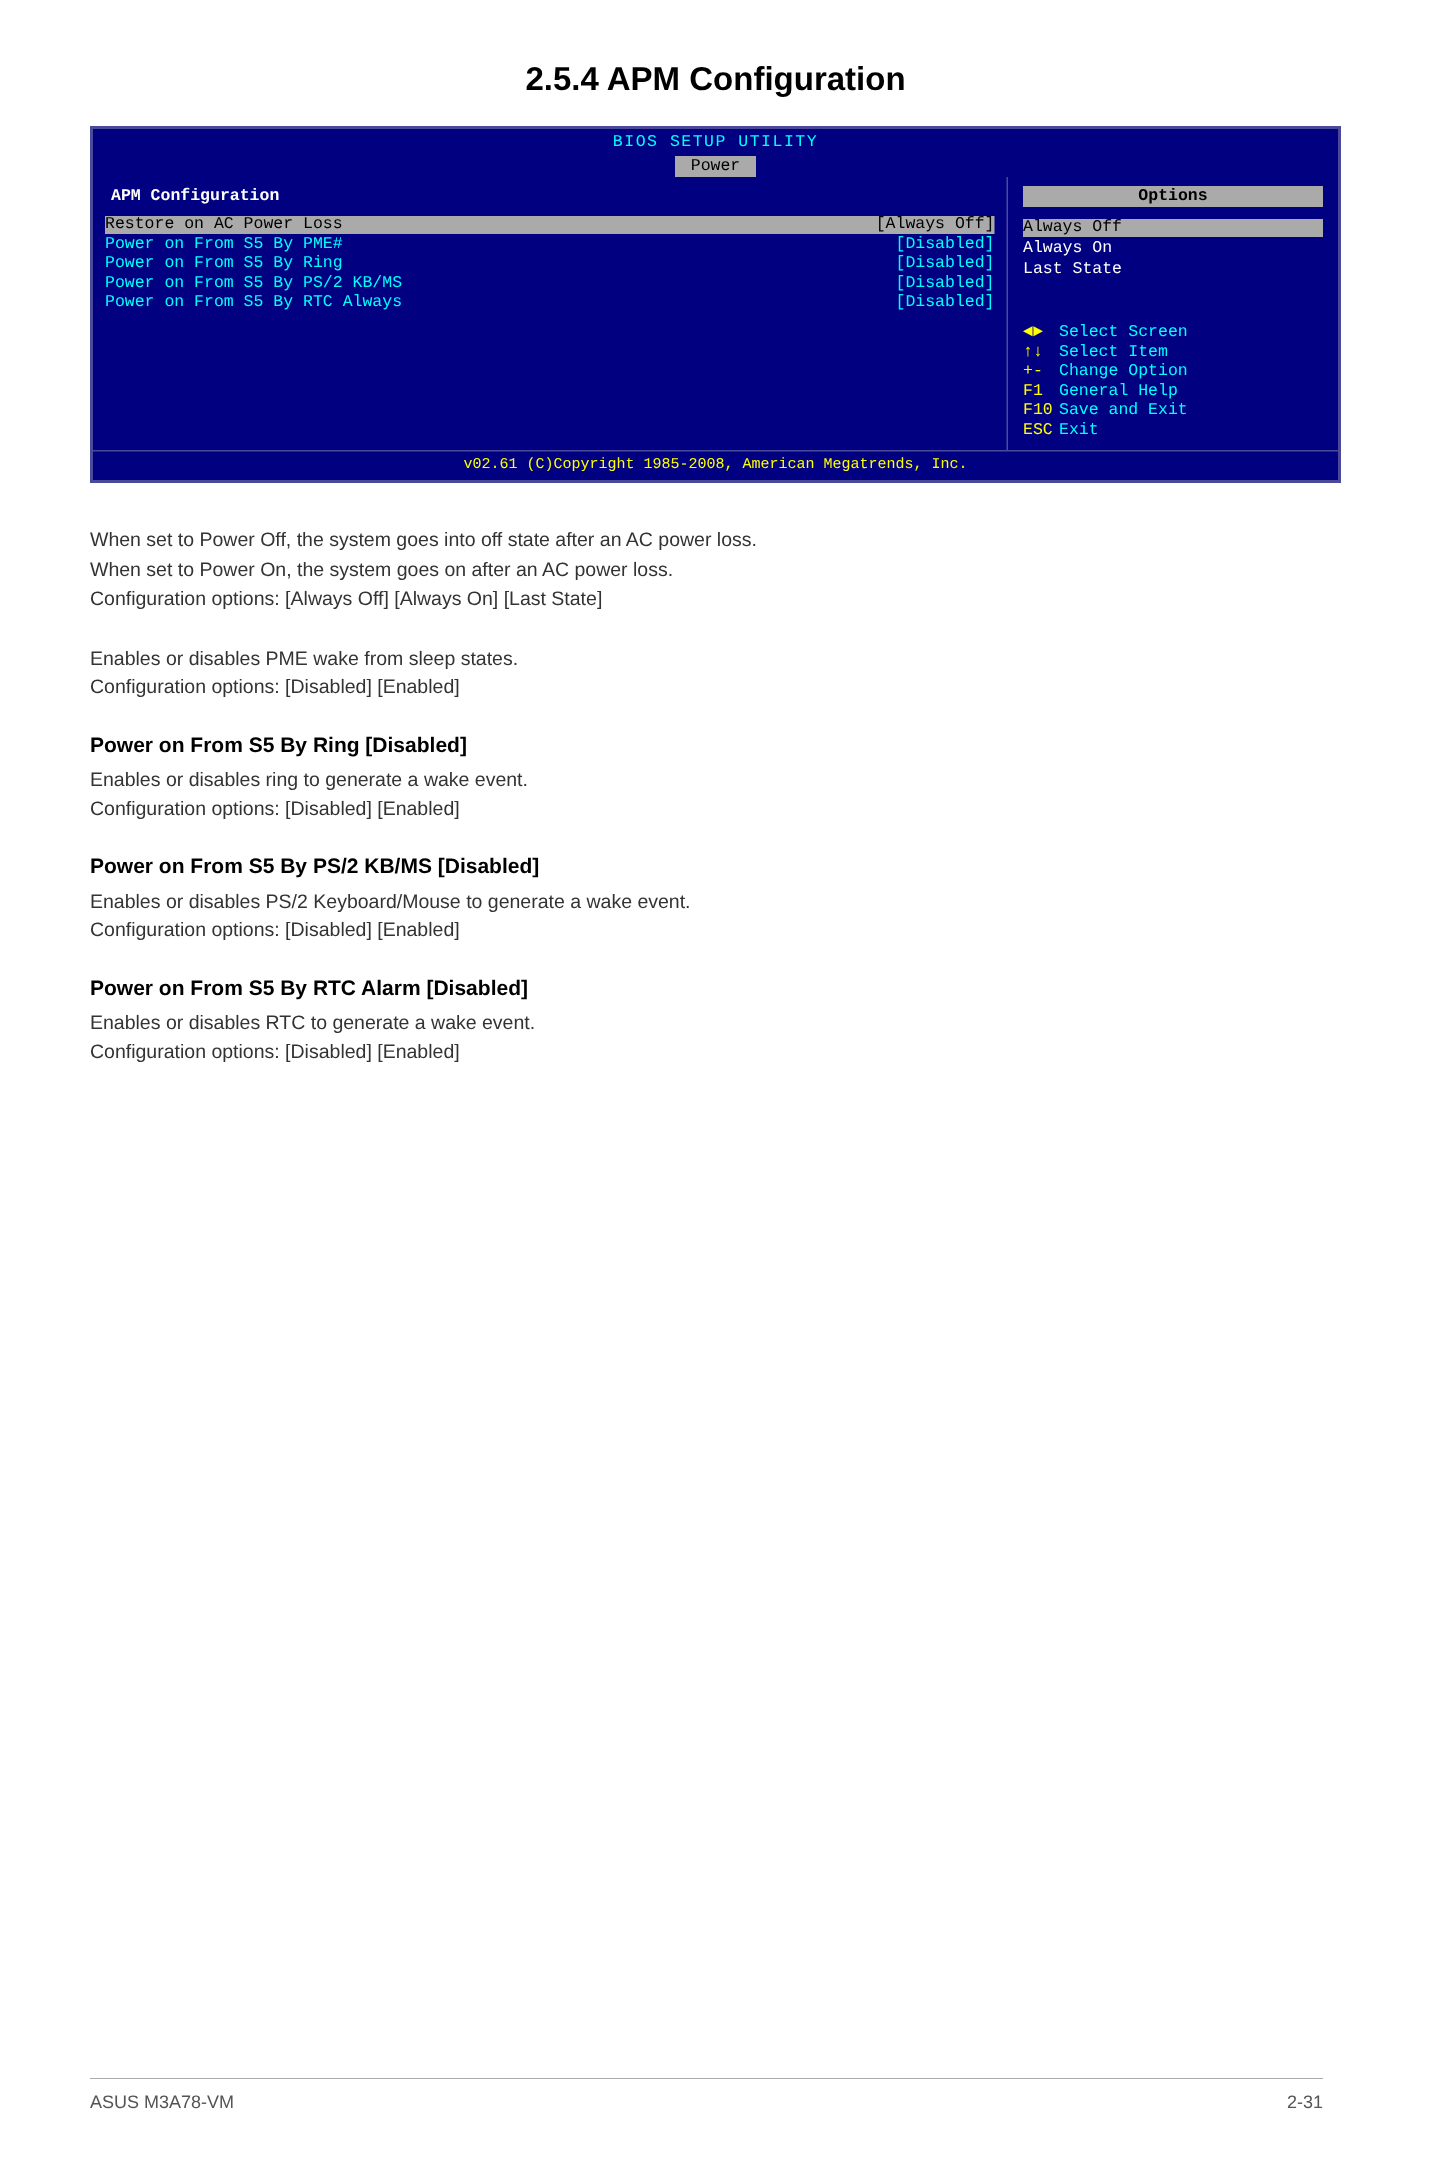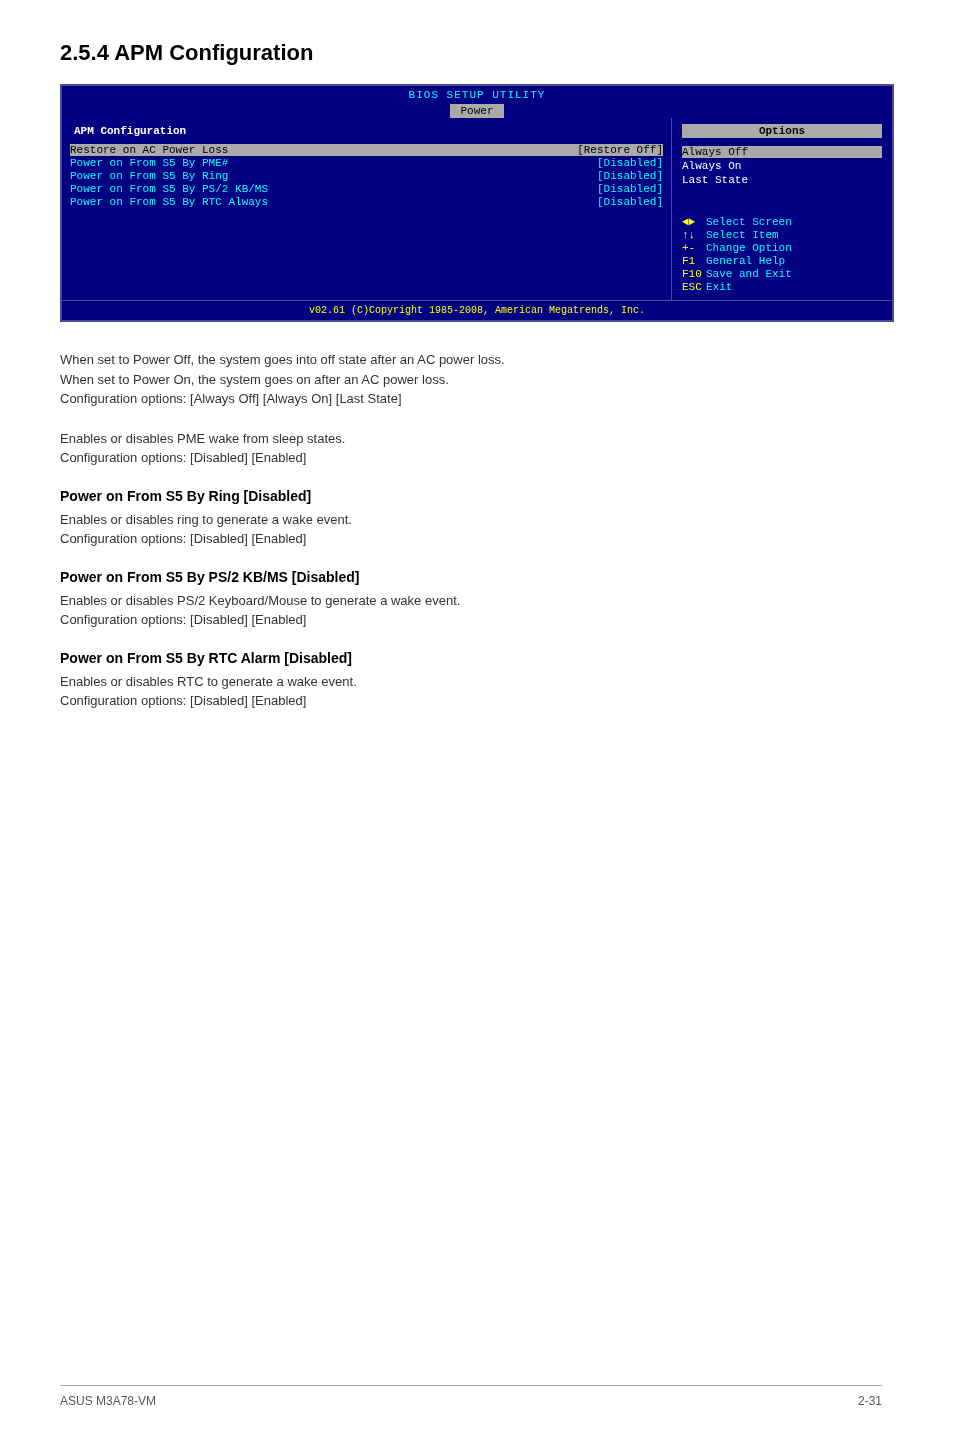--- a/index.html
+++ b/index.html
@@ -10,20 +10,21 @@
       color: #000;
       width: 954px;
       min-height: 1438px;
       padding: 40px 60px 60px 60px;
     }
 
     .page-title {
       font-size: 22px;
       font-weight: bold;
       margin-bottom: 18px;
+      text-align: center;
     }
 
     
     .bios-box {
       border: 2px solid #4a4a9a;
       background: #000080;
       color: #00ffff;
       font-family: 'Courier New', Courier, monospace;
       font-size: 11px;
       margin-bottom: 28px;
@@ -211,21 +212,21 @@
     <div class="bios-tab active">Power</div>
   </div>
   <div class="bios-content">
 
     <div class="bios-left">
       <div class="bios-section-title">APM Configuration</div>
       <div>
 
         <div class="bios-row highlighted">
           <span class="bios-row-label">Restore on AC Power Loss</span>
-          <span class="bios-row-value">[Restore Off]</span>
+          <span class="bios-row-value">[Always Off]</span>
         </div>
 
         <div class="bios-row">
           <span class="bios-row-label">Power on From S5 By PME#</span>
           <span class="bios-row-value">[Disabled]</span>
         </div>
 
         <div class="bios-row">
           <span class="bios-row-label">Power on From S5 By Ring</span>
           <span class="bios-row-value">[Disabled]</span>

